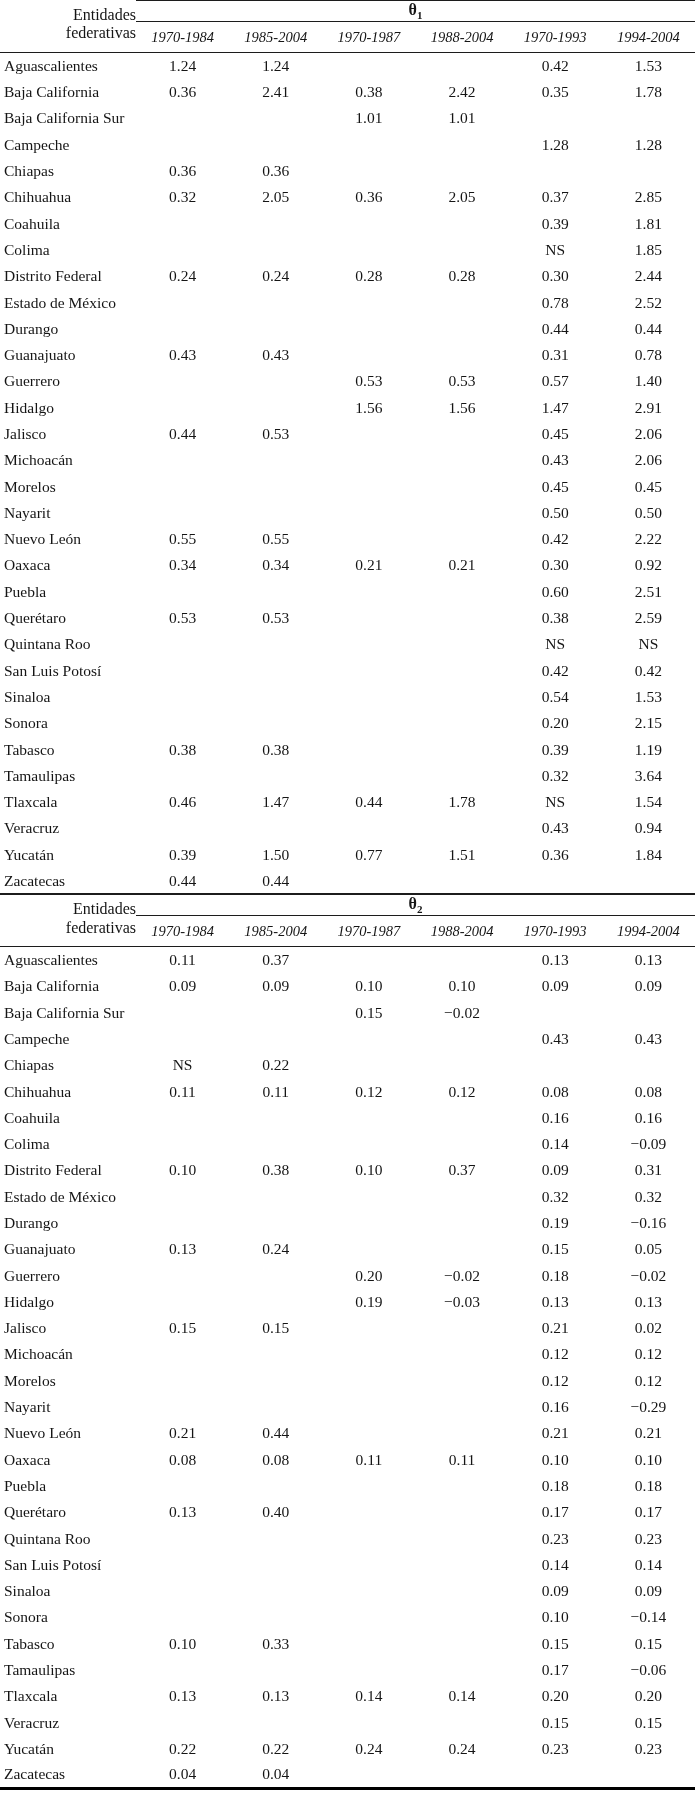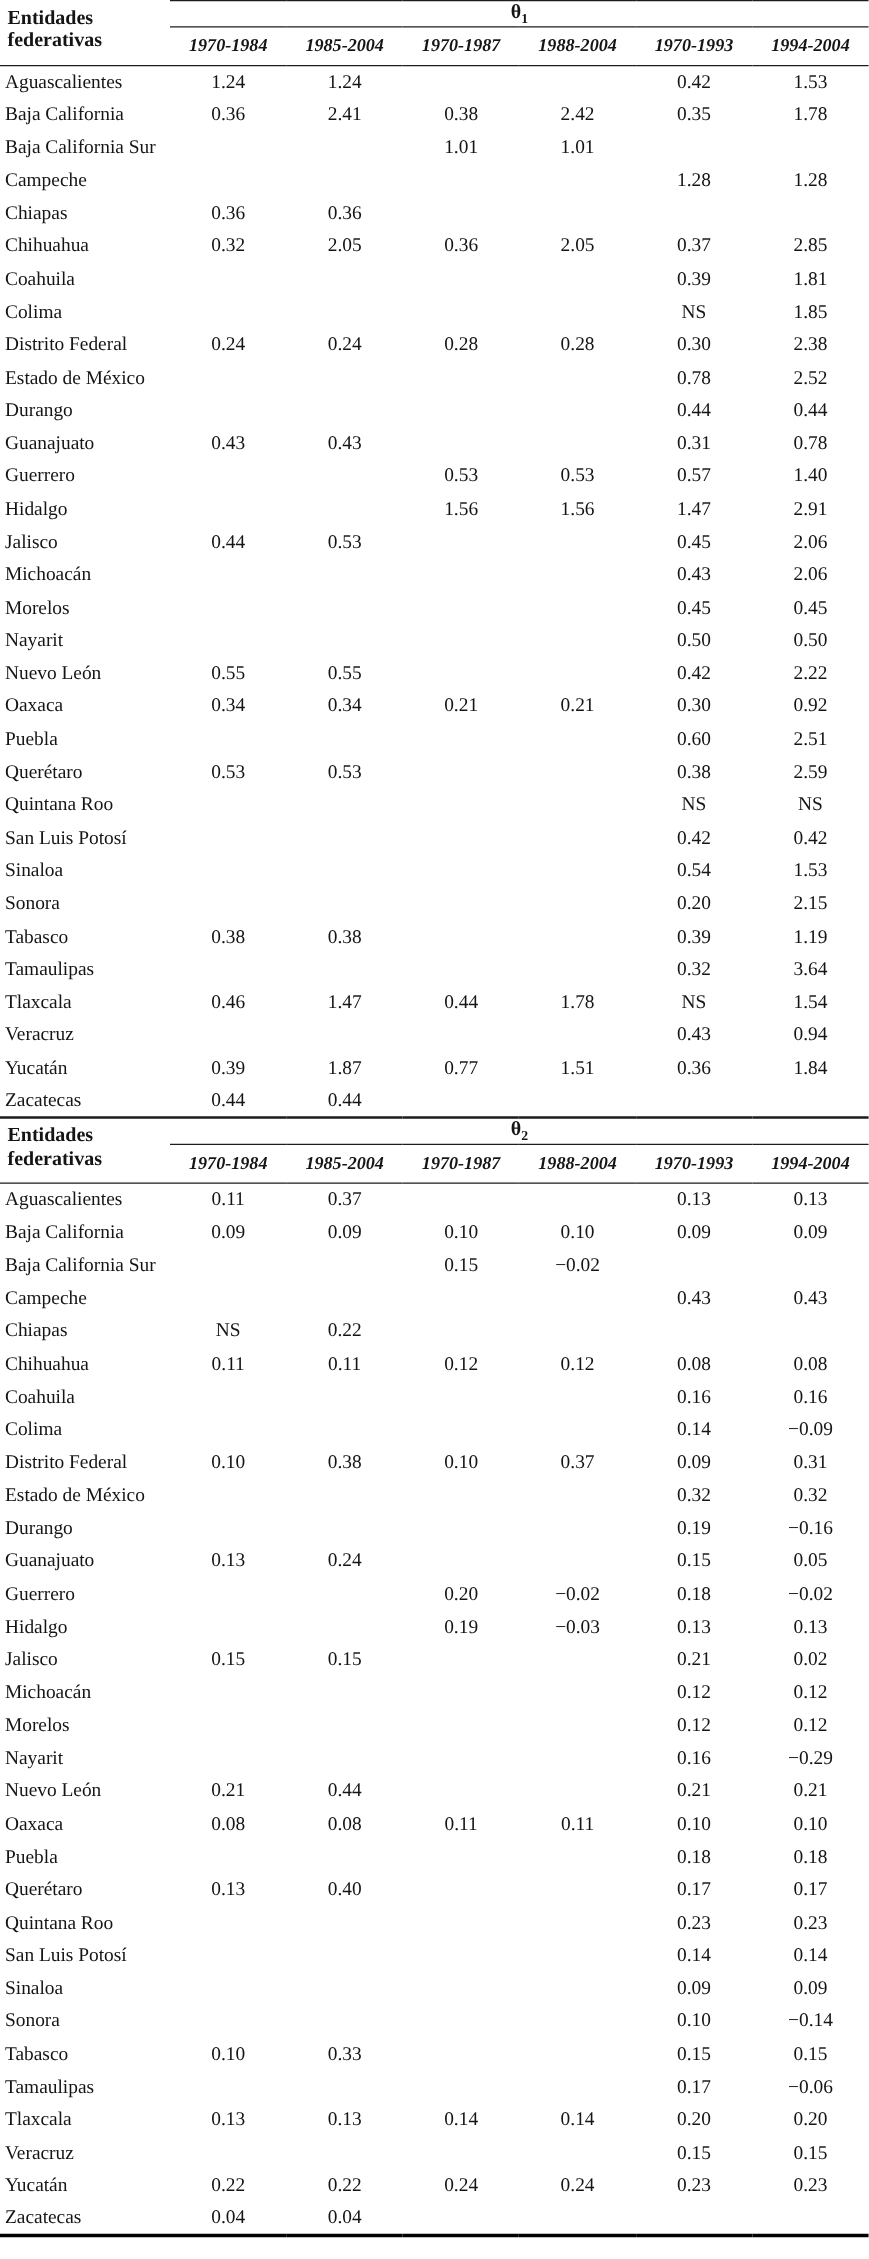--- a/index.html
+++ b/index.html
@@ -17,45 +17,45 @@
     table-layout: fixed;
   }
   table.section-1 { border-bottom: 2px solid #1c1c1c; }
   table.section-2 { border-bottom: 3px solid #000; }
 
   col.c-state { width: 136px; }
 
   th, td { padding: 0; font-weight: normal; }
 
   th.entidades {
-    text-align: left;
-    font-weight: bold;
+    text-align: right;
+    font-weight: normal;
     font-size: 16px;
     line-height: 1.15;
-    padding-left: 6px;
+    padding-left: 19px;
     padding-bottom: 4px;
     vertical-align: middle;
     border-bottom: 1px solid #1c1c1c;
   }
   th.theta {
     font-weight: bold;
     font-size: 16px;
     text-align: center;
     height: 20px;
     vertical-align: middle;
     border-top: 1px solid #1c1c1c;
     border-bottom: 1px solid #1c1c1c;
   }
   table.section-2 th.theta { border-top: none; text-align: center; }
   th.theta sub { font-size: 11px; }
 
   tr.periods th {
     font-style: italic;
     font-size: 14.5px;
-    font-weight: bold;
+    font-weight: normal;
     text-align: center;
     height: 31px;
     vertical-align: middle;
     border-bottom: 1px solid #1c1c1c;
   }
 
   td {
     font-size: 15.5px;
     height: 26.3px;
     vertical-align: middle;
@@ -167,21 +167,21 @@
           <td class="value-cell">NS</td>
           <td class="value-cell">1.85</td>
         </tr>
         <tr>
           <td class="state-cell">Distrito Federal</td>
           <td class="value-cell">0.24</td>
           <td class="value-cell">0.24</td>
           <td class="value-cell">0.28</td>
           <td class="value-cell">0.28</td>
           <td class="value-cell">0.30</td>
-          <td class="value-cell">2.38</td>
+          <td class="value-cell">2.44</td>
         </tr>
         <tr>
           <td class="state-cell">Estado de México</td>
           <td class="value-cell"></td>
           <td class="value-cell"></td>
           <td class="value-cell"></td>
           <td class="value-cell"></td>
           <td class="value-cell">0.78</td>
           <td class="value-cell">2.52</td>
         </tr>
@@ -361,21 +361,21 @@
           <td class="value-cell"></td>
           <td class="value-cell"></td>
           <td class="value-cell"></td>
           <td class="value-cell"></td>
           <td class="value-cell">0.43</td>
           <td class="value-cell">0.94</td>
         </tr>
         <tr>
           <td class="state-cell">Yucatán</td>
           <td class="value-cell">0.39</td>
-          <td class="value-cell">1.87</td>
+          <td class="value-cell">1.50</td>
           <td class="value-cell">0.77</td>
           <td class="value-cell">1.51</td>
           <td class="value-cell">0.36</td>
           <td class="value-cell">1.84</td>
         </tr>
         <tr>
           <td class="state-cell">Zacatecas</td>
           <td class="value-cell">0.44</td>
           <td class="value-cell">0.44</td>
           <td class="value-cell"></td>

